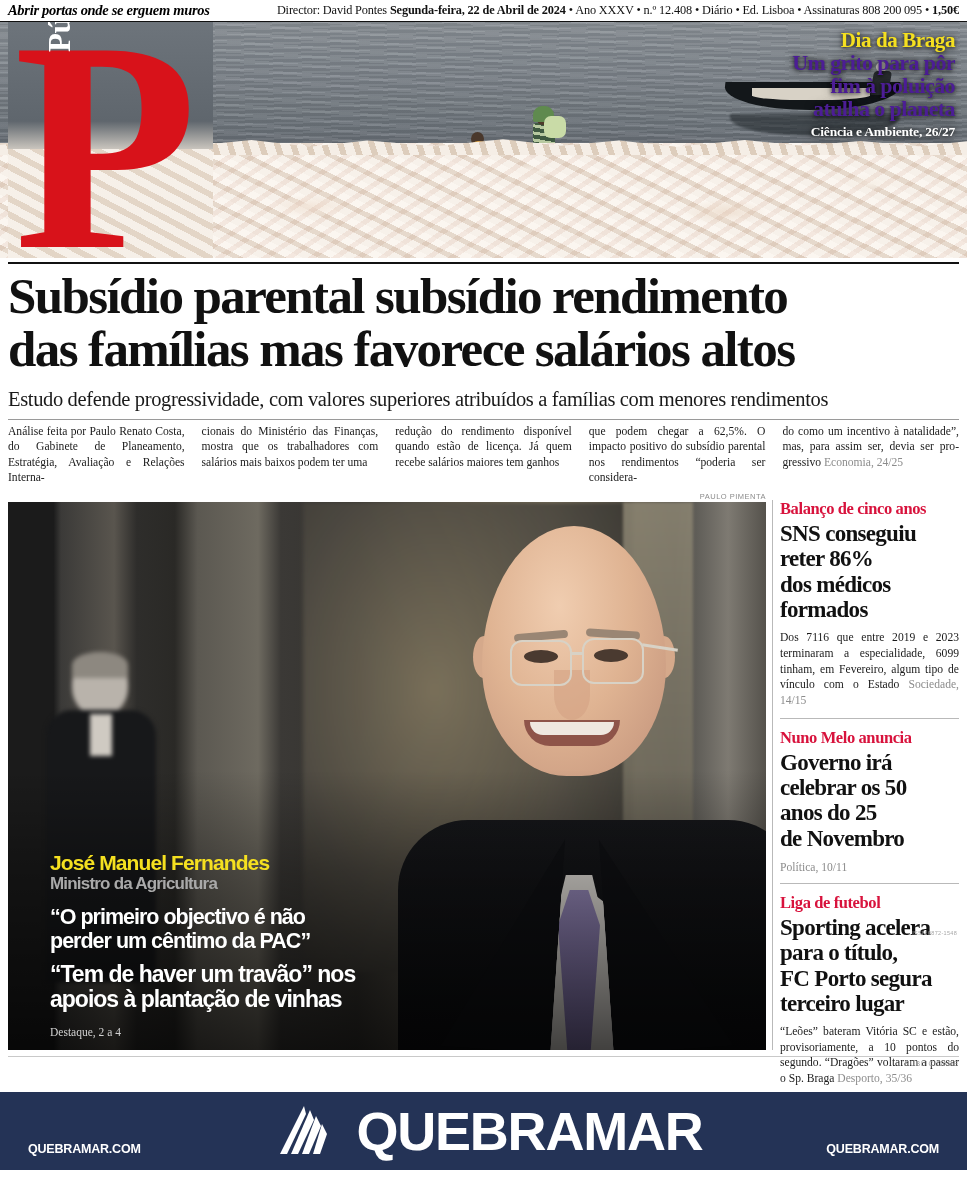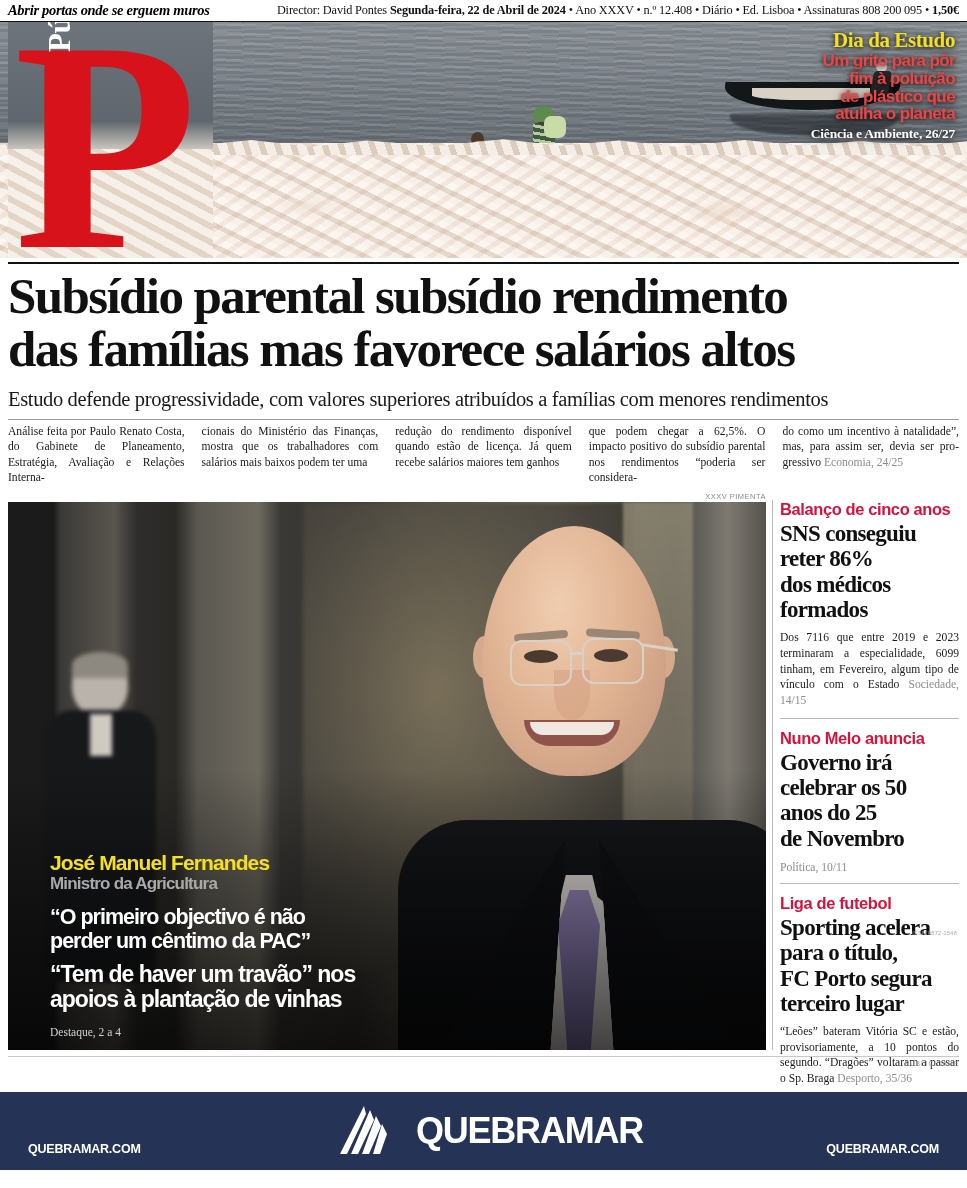--- a/index.html
+++ b/index.html
@@ -105,22 +105,22 @@
   .hero-text {
     position:absolute; top: 8px; right: 12px; width: 210px;
     text-align: right; line-height: 1.02;
     text-shadow: 0 1px 4px rgba(0,0,0,.75), 0 0 10px rgba(0,0,0,.5);
   }
   .hero-kicker {
     color:#f5e020; font-weight:bold; font-size:21px; letter-spacing:-0.4px;
     font-family:"Liberation Serif", serif; margin-bottom:1px;
   }
   .hero-head {
-    color:#ef4444; font-weight:bold; font-size:17px; letter-spacing:-0.6px;
-    font-family:Liberation Sans, sans-serif; line-height:1.04;
+    color:#4c1d95; font-weight:bold; font-size:22px; letter-spacing:-0.6px;
+    font-family:Liberation Serif, serif; line-height:1.04;
   }
   .hero-sec { color:#fff; font-weight:bold; font-size:13.5px; margin-top:4px; letter-spacing:-0.2px; }
 
   
   .logo-box {
     position:absolute; top: 22px; left: 8px; width: 205px; height: 236px;
     overflow:hidden;
   }
   .logo-bg { position:absolute; inset:0;
     background: linear-gradient(180deg,#6d747b 0%,#5f666d 42%, #efe6da 58%, #e2d4c4 100%); }
@@ -262,21 +262,21 @@
   }
   .pc-quote2 { margin-top:12px; font-size:21.5px; }
   .pc-sec { color:#d2d2d2; font-family:"Liberation Serif", serif; font-size:11.5px; margin-top:13px; }
 
   
   .sidebar { position:absolute; top:500px; left:780px; width:179px; }
   .side-sep { border-left:1px solid #b9b9b9; position:absolute; top:500px; left:772px; height:550px; }
   .side-item { padding-bottom: 9px; }
   .side-item + .side-item { border-top:1px solid #b9b9b9; padding-top: 10px; }
   .side-kicker {
-    color:#d8123c; font-family:Liberation Sans, sans-serif; font-weight:bold;
+    color:#d8123c; font-family:Liberation Serif, serif; font-weight:bold;
     font-size:16.5px; letter-spacing:-0.4px; line-height:1.1;
   }
   .side-head {
     color:#111; font-family:"Liberation Serif", serif; font-weight:bold;
     font-size:23px; letter-spacing:-0.7px; line-height:1.1; margin-top:3px;
   }
   .side-body {
     color:#1a1a1a; font-family:"Liberation Serif", serif;
     font-size:11.6px; line-height:1.35; margin-top:8px; text-align:justify;
   }
@@ -294,21 +294,21 @@
     background:#243356; display:flex; align-items:center; justify-content:center;
   }
   .ad-url-l { position:absolute; left:28px; top:50px; color:#fff;
     font-family:"Liberation Sans", sans-serif; font-weight:bold; font-size:12.5px; letter-spacing:-0.2px; }
   .ad-url-r { position:absolute; right:28px; top:50px; color:#fff;
     font-family:"Liberation Sans", sans-serif; font-weight:bold; font-size:12.5px; letter-spacing:-0.2px; }
   .ad-center { display:flex; align-items:center; gap:14px; }
   .ad-mark { width:78px; height:54px; }
   .ad-name {
     color:#fff; font-family:"Liberation Sans", sans-serif; font-weight:bold;
-    font-size:36px; letter-spacing:-1.2px;
+    font-size:54px; letter-spacing:-1.2px;
   }
   .issn {
     position:absolute; right:10px; bottom:4px; font-size:5.5px; color:#a8a8a8;
     font-family:"Liberation Sans", sans-serif; letter-spacing:.3px;
   }
 </style>
 </head>
 <body>
 
 <div class="page">
@@ -340,25 +340,24 @@
         <div class="p2-head"></div>
         <div class="p2-scarf"></div>
         <div class="p2-bundle"></div>
       </div>
       <div class="trash">
         <div class="trash-edge"></div>
       </div>
     </div>
 
     <div class="hero-text">
-      <div class="hero-kicker">Dia da Estudo</div>
+      <div class="hero-kicker">Dia da Braga</div>
       <div class="hero-head">
         <div>Um grito para pôr</div>
         <div>fim à poluição</div>
-        <div>de plástico que</div>
         <div>atulha o planeta</div>
       </div>
       <div class="hero-sec">Ciência e Ambiente, 26/27</div>
     </div>
   </div>
 
   <div class="logo-box">
     <div class="logo-bg"></div>
     <div class="logo-p">P</div>
     <div class="logo-word">Público</div>
@@ -375,21 +374,21 @@
   </div>
 
   <div class="lead-cols">
     <div class="lead-col">Análise feita por Paulo Renato Costa, do Gabinete de Planeamento, Estratégia, Avaliação e Relações Interna-</div>
     <div class="lead-col">cionais do Ministério das Finanças, mostra que os trabalhadores com salários mais baixos podem ter uma</div>
     <div class="lead-col">redução do rendimento disponível quando estão de licença. Já quem recebe salários maiores tem ganhos</div>
     <div class="lead-col">que podem chegar a 62,5%. O impacto positivo do subsídio parental nos rendimentos “poderia ser considera-</div>
     <div class="lead-col"><span>do como um incentivo à natalidade”, mas, para assim ser, devia ser pro-gressivo </span><span class="sec">Economia, 24/25</span></div>
   </div>
 
-  <div class="credit">XXXV PIMENTA</div>
+  <div class="credit">PAULO PIMENTA</div>
   <div class="mainphoto">
     <div class="mp-bg"></div>
     <div class="mp-art"></div>
     <div class="mp-panel"></div>
     <div class="mp-white"></div>
 
     <div class="bgman">
       <div class="bgman-head"></div>
       <div class="bgman-hair"></div>
       <div class="bgman-body"></div>

